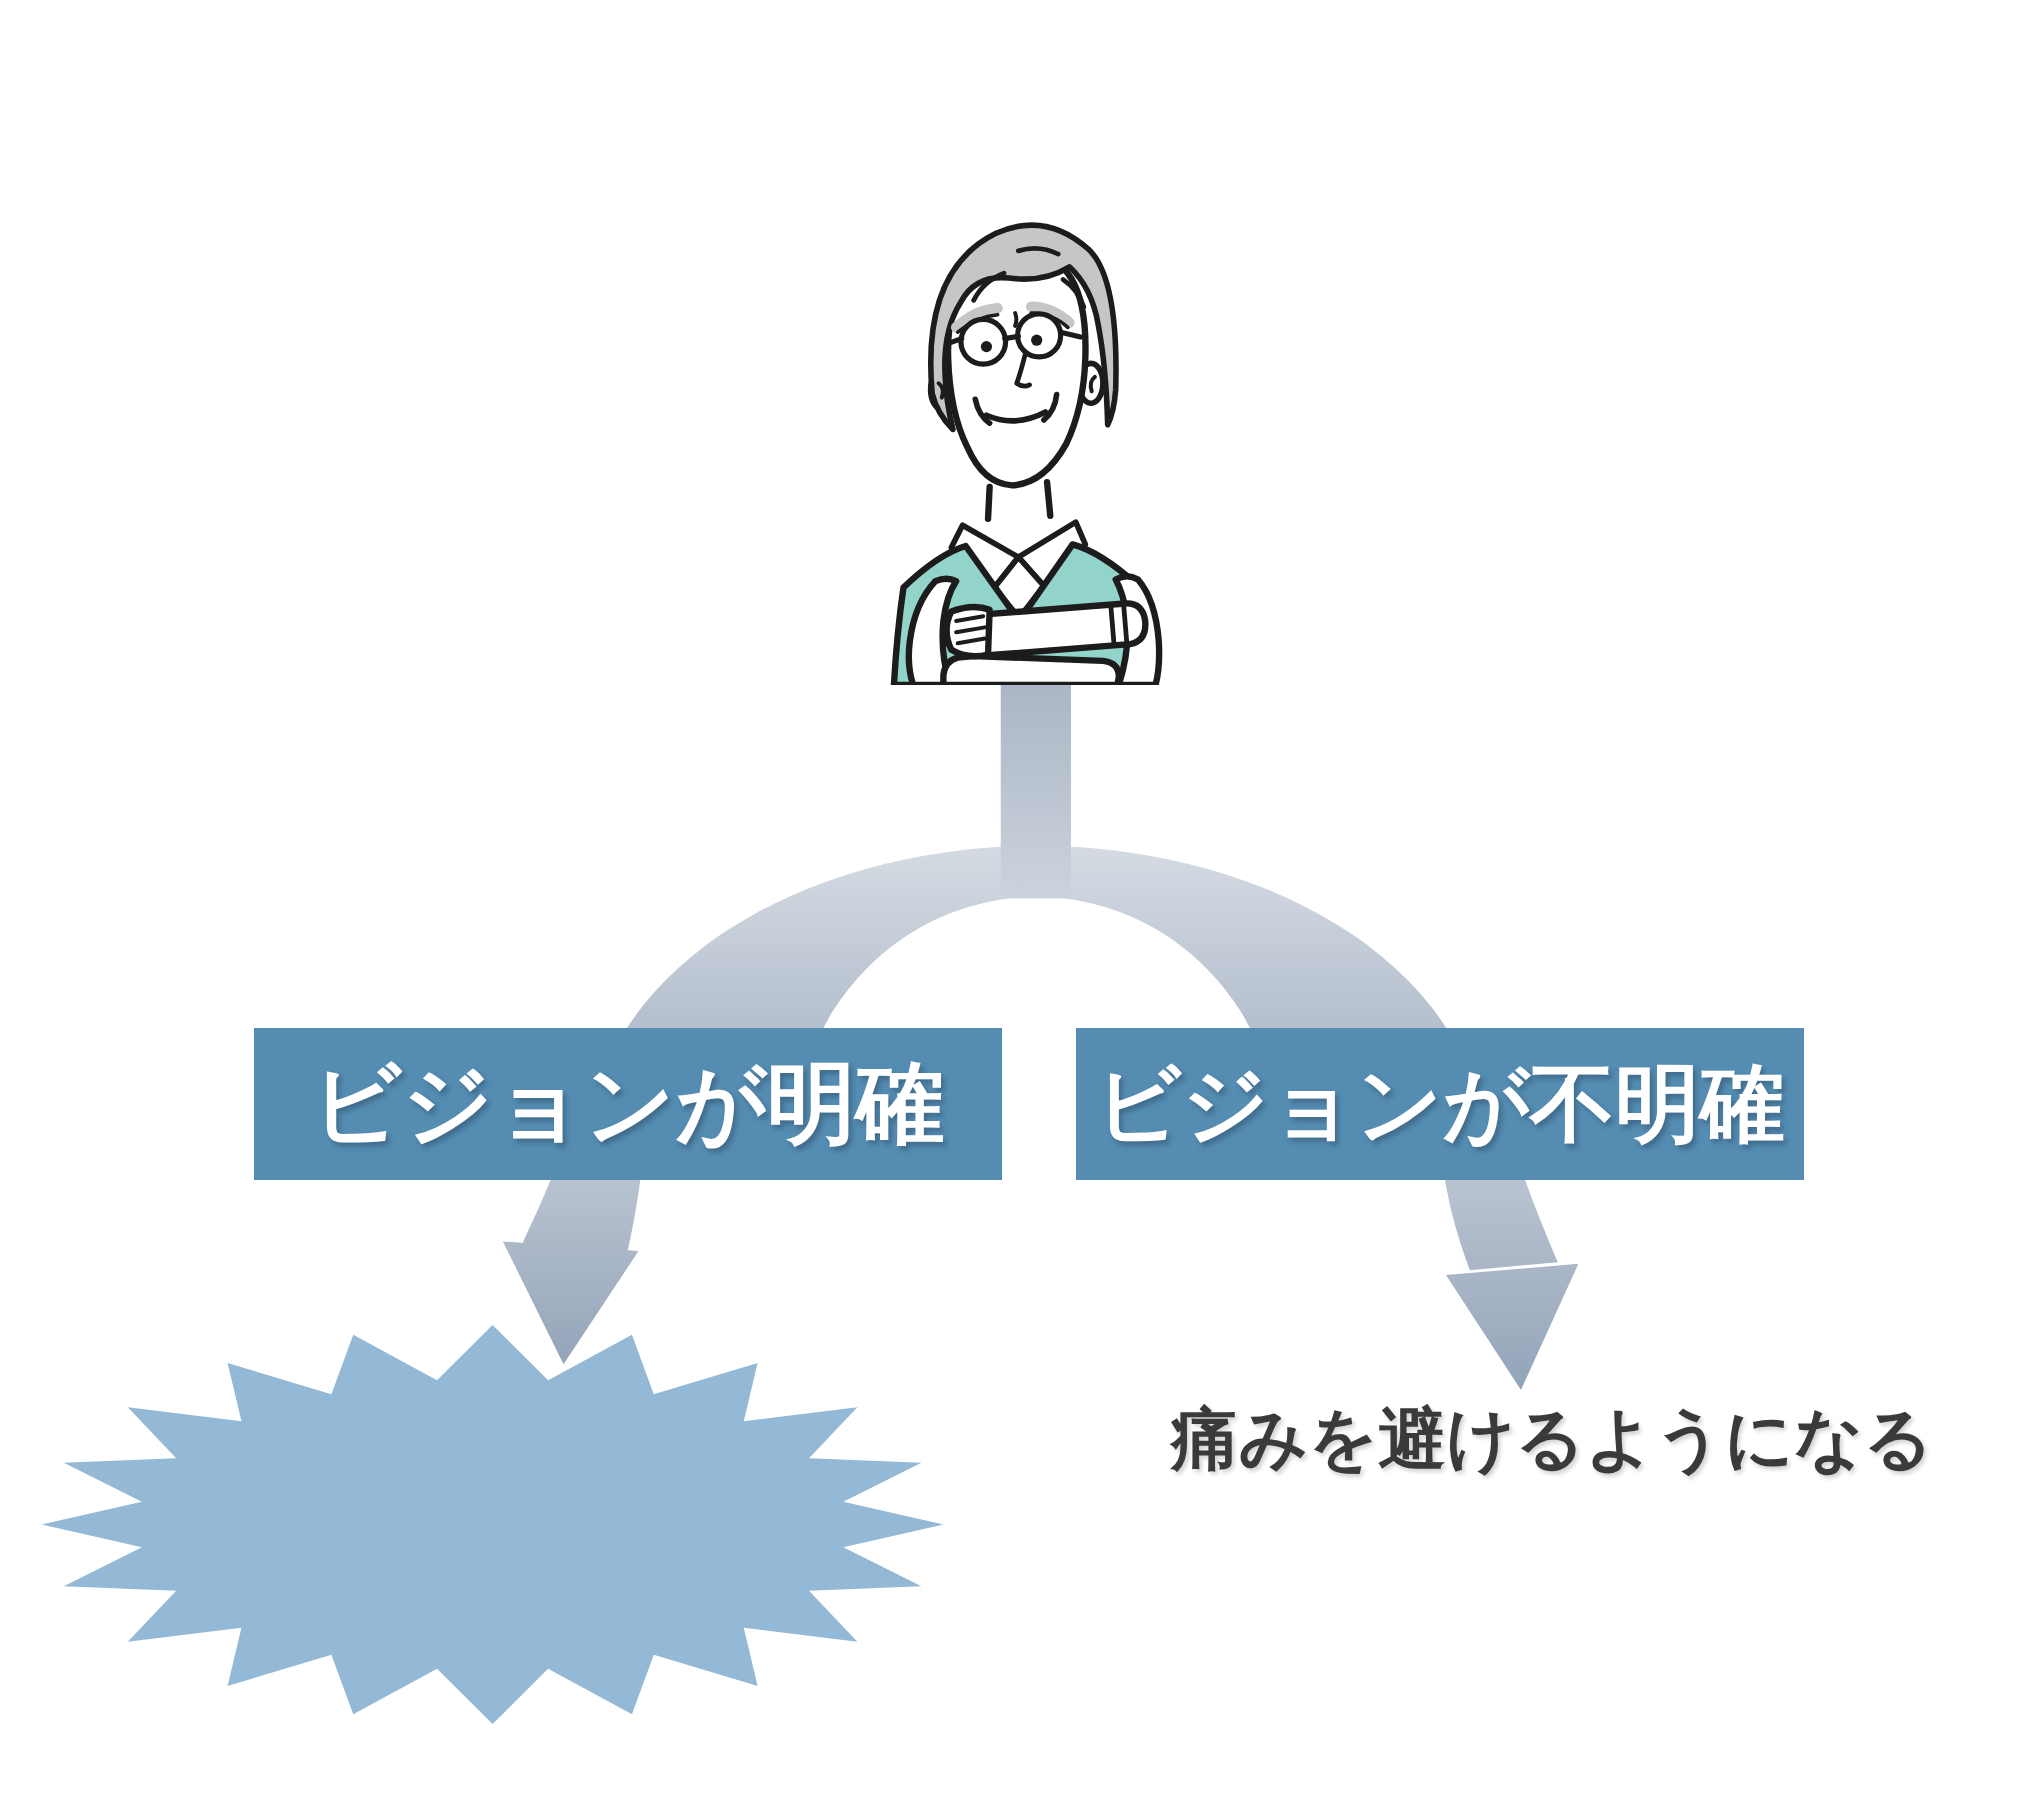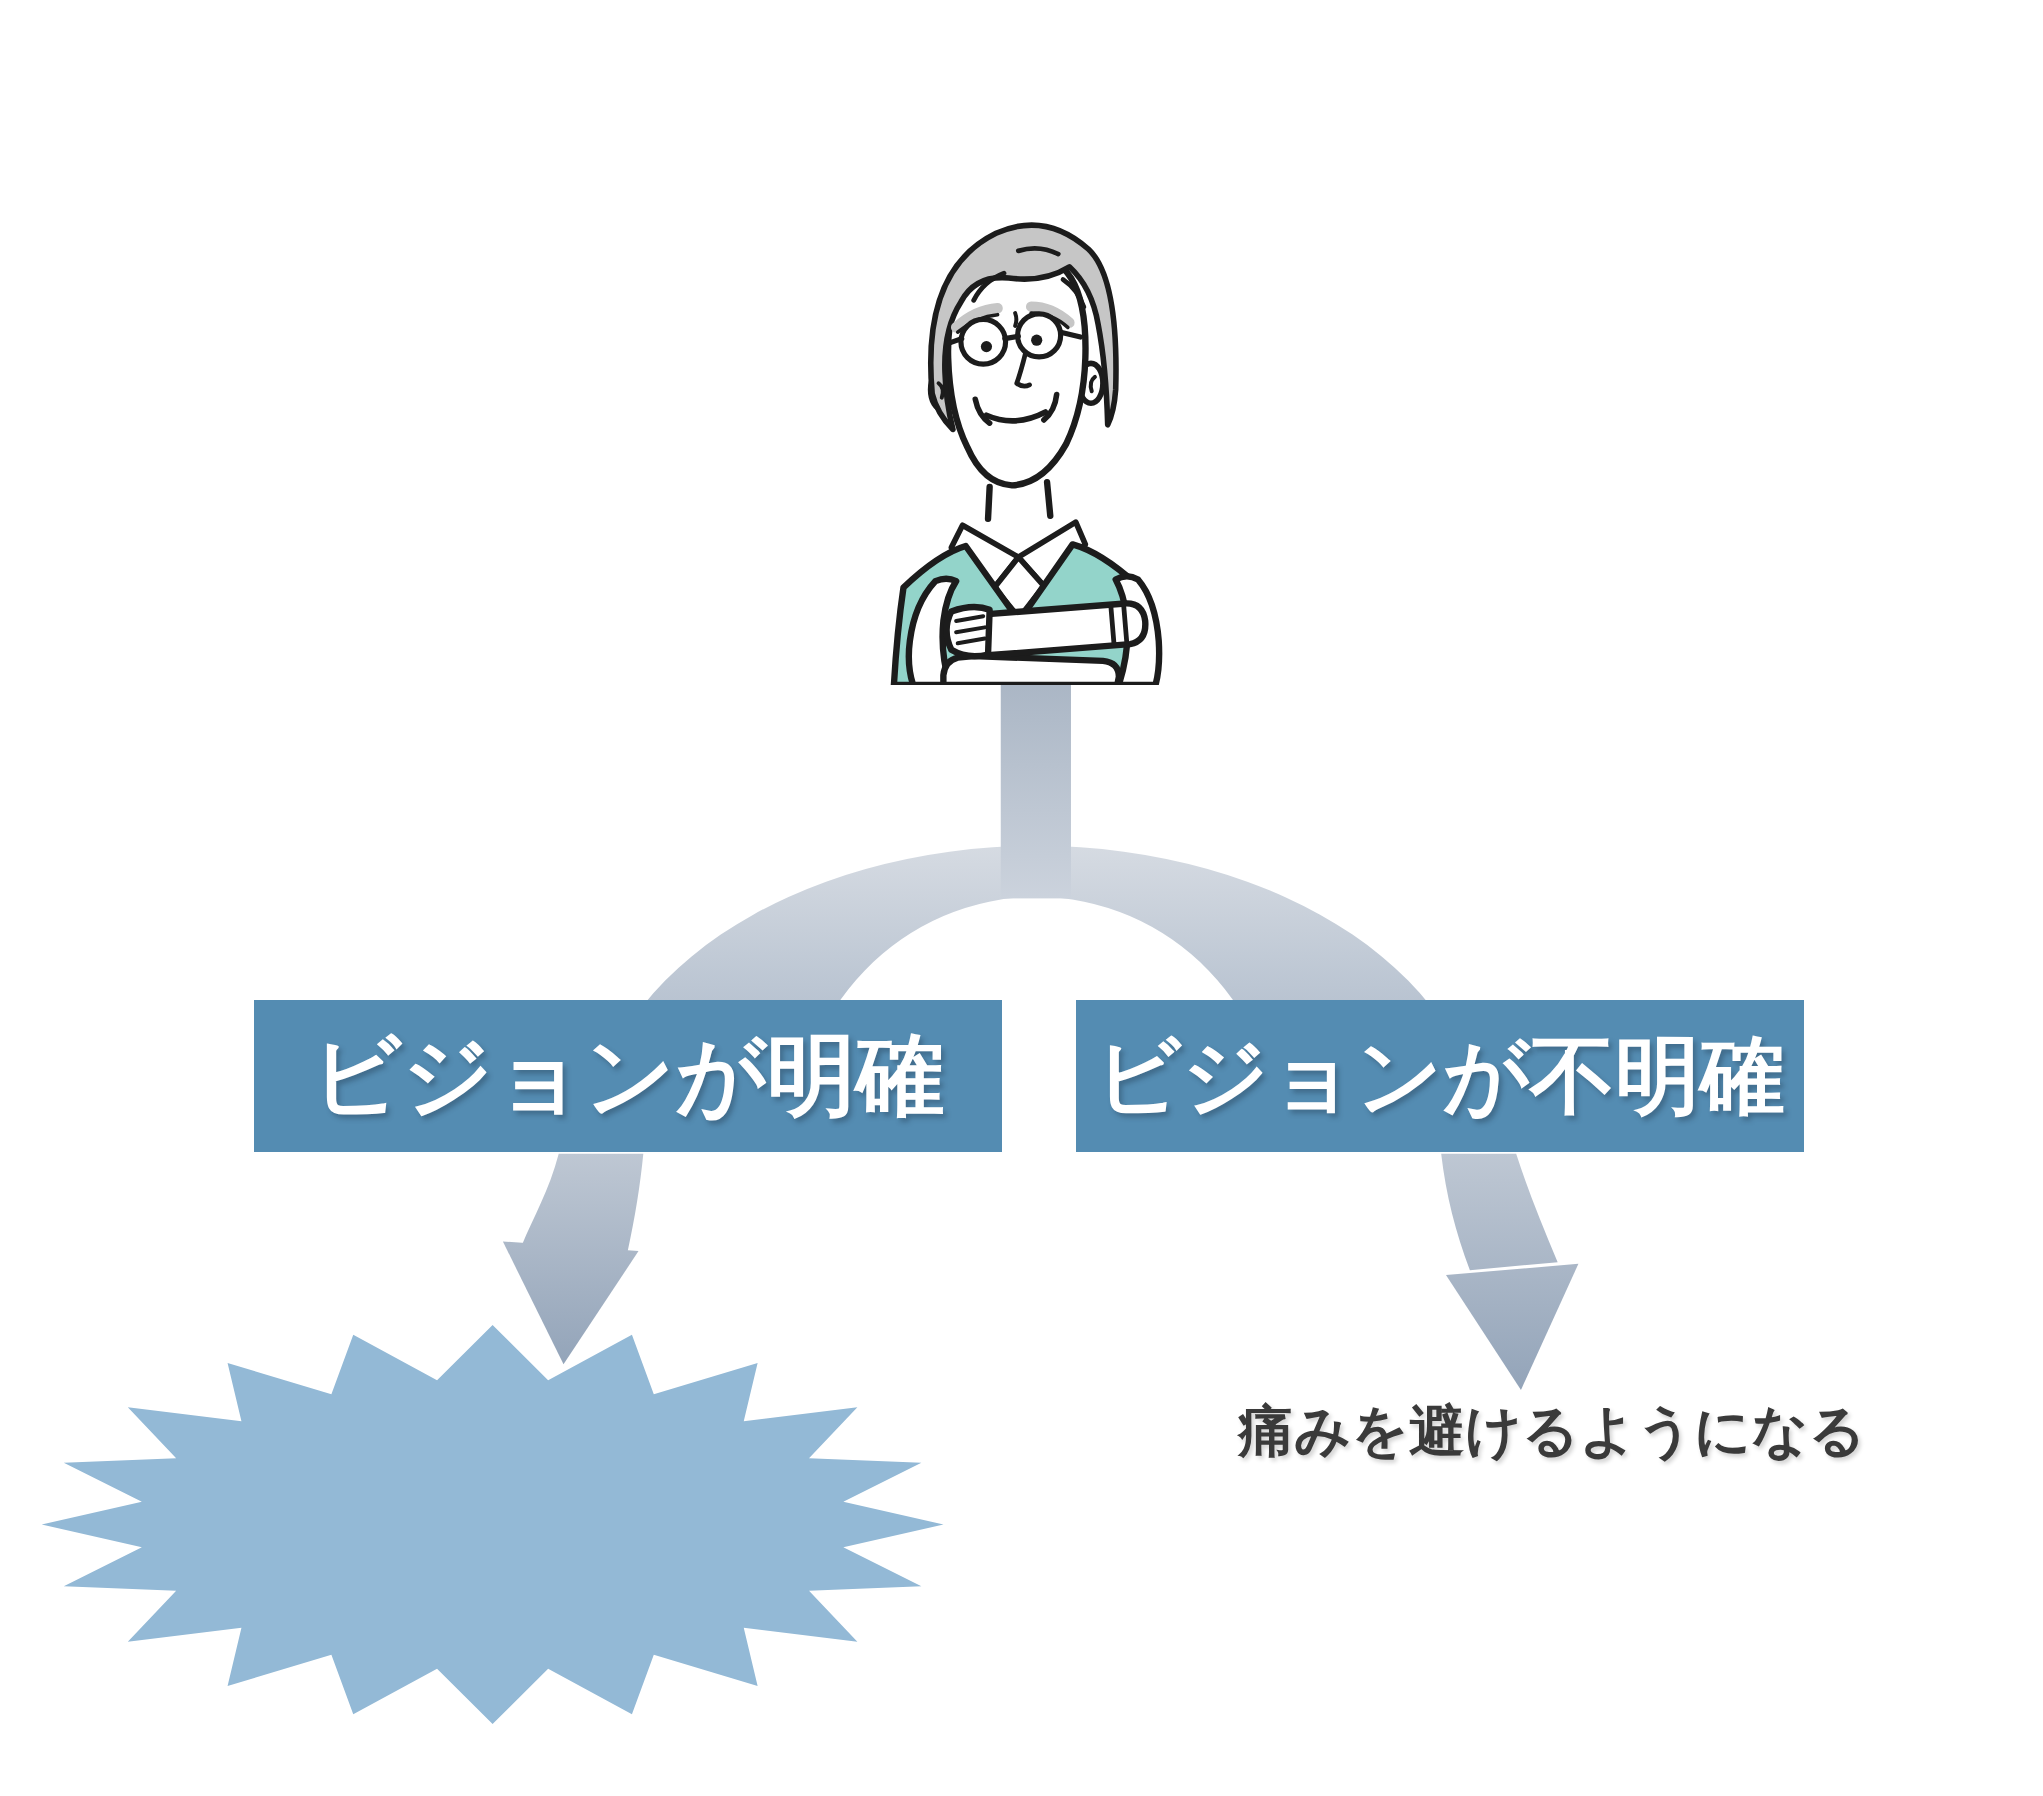--- a/index.html
+++ b/index.html
@@ -10,41 +10,41 @@
   .abs{position:absolute;}
   
   .main-title{
     left:0;top:70px;width:2043px;text-align:center;
     font-size:120px;font-weight:900;letter-spacing:-3.2px;color:var(--text-dark,#3a3a3a);
     line-height:1.05;
   }
   
   .branch-box{
     background:var(--accent-dark-blue,#548cb2);
-    display:flex;align-items:center;justify-content:center;
+    display:flex;align-items:center;justify-content:center;margin-top:28px;
   }
   .branch-box span{
     color:#ffffff;font-weight:900;
     text-shadow:3.2px 4px 4.8px rgba(30,50,70,.35);
     white-space:nowrap;
   }
   .box-left{left:254px;top:1000px;width:748px;height:152px;}
   .box-left span{font-size:89px;}
   .box-right{left:1076px;top:1000px;width:728px;height:152px;}
   .box-right span{font-size:85px;}
   
   .burst-text{
     left:92px;top:1409px;width:798px;text-align:center;
     font-size:77px;font-weight:900;line-height:1.2;color:var(--text-dark,#3a3a3a);
     text-shadow:2.4px 3.2px 4px rgba(0,0,0,.18);
   }
   
   .right-result-text{
     left:1061px;top:1394px;width:982px;text-align:center;
-    font-size:56px;font-weight:900;color:var(--text-dark,#3a3a3a);
+    font-size:68px;font-weight:900;color:var(--text-dark,#3a3a3a);
     text-shadow:2.4px 3.2px 4px rgba(0,0,0,.18);white-space:nowrap;
   }
   .result-box{
     left:1177px;top:1483px;width:749px;height:150px;
     background:var(--accent-light-blue,#93b9d6);
     display:flex;align-items:center;justify-content:center;
   }
   .result-box span{
     font-size:83px;font-weight:900;color:var(--text-dark,#3a3a3a);
     text-shadow:2.4px 3.2px 4px rgba(0,0,0,.2);white-space:nowrap;

